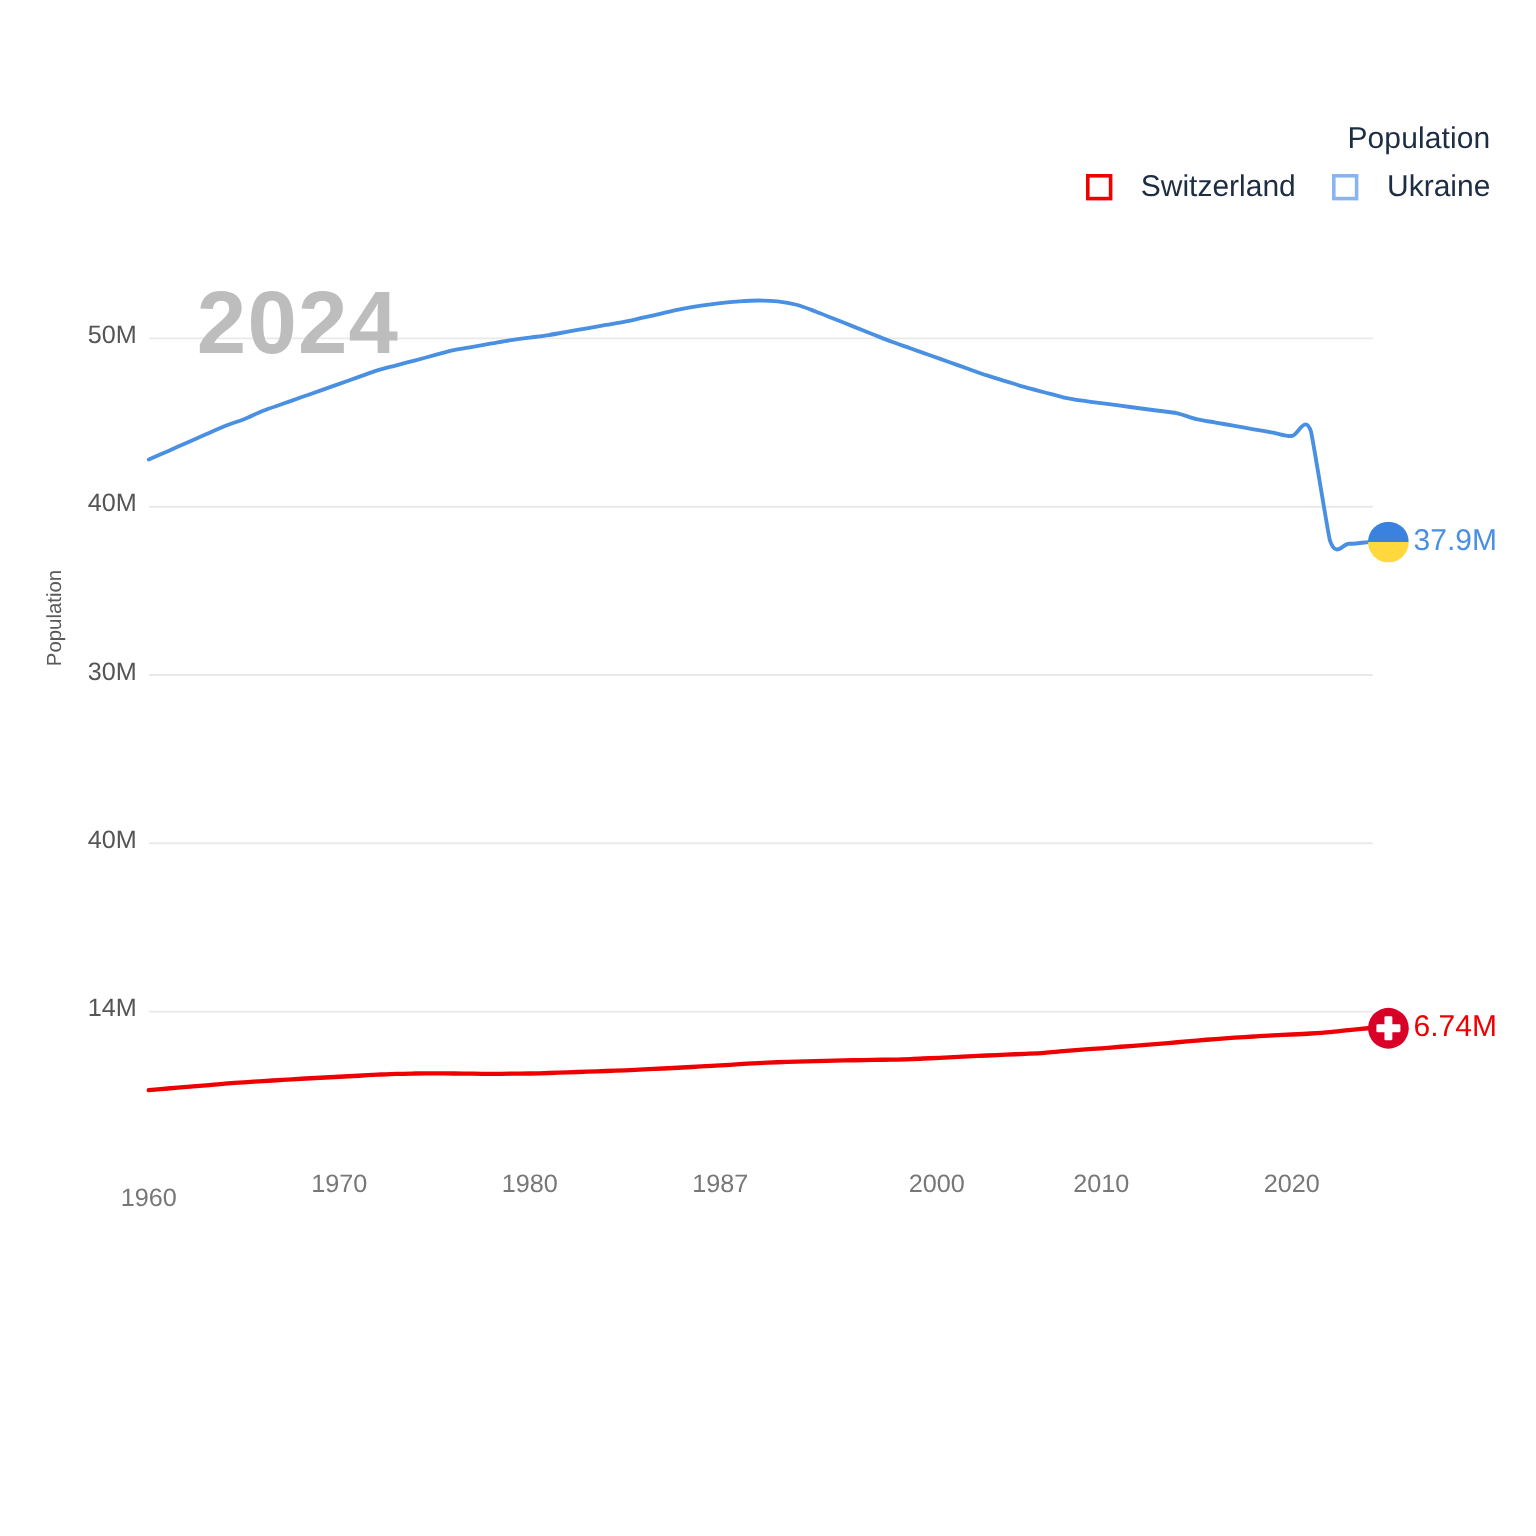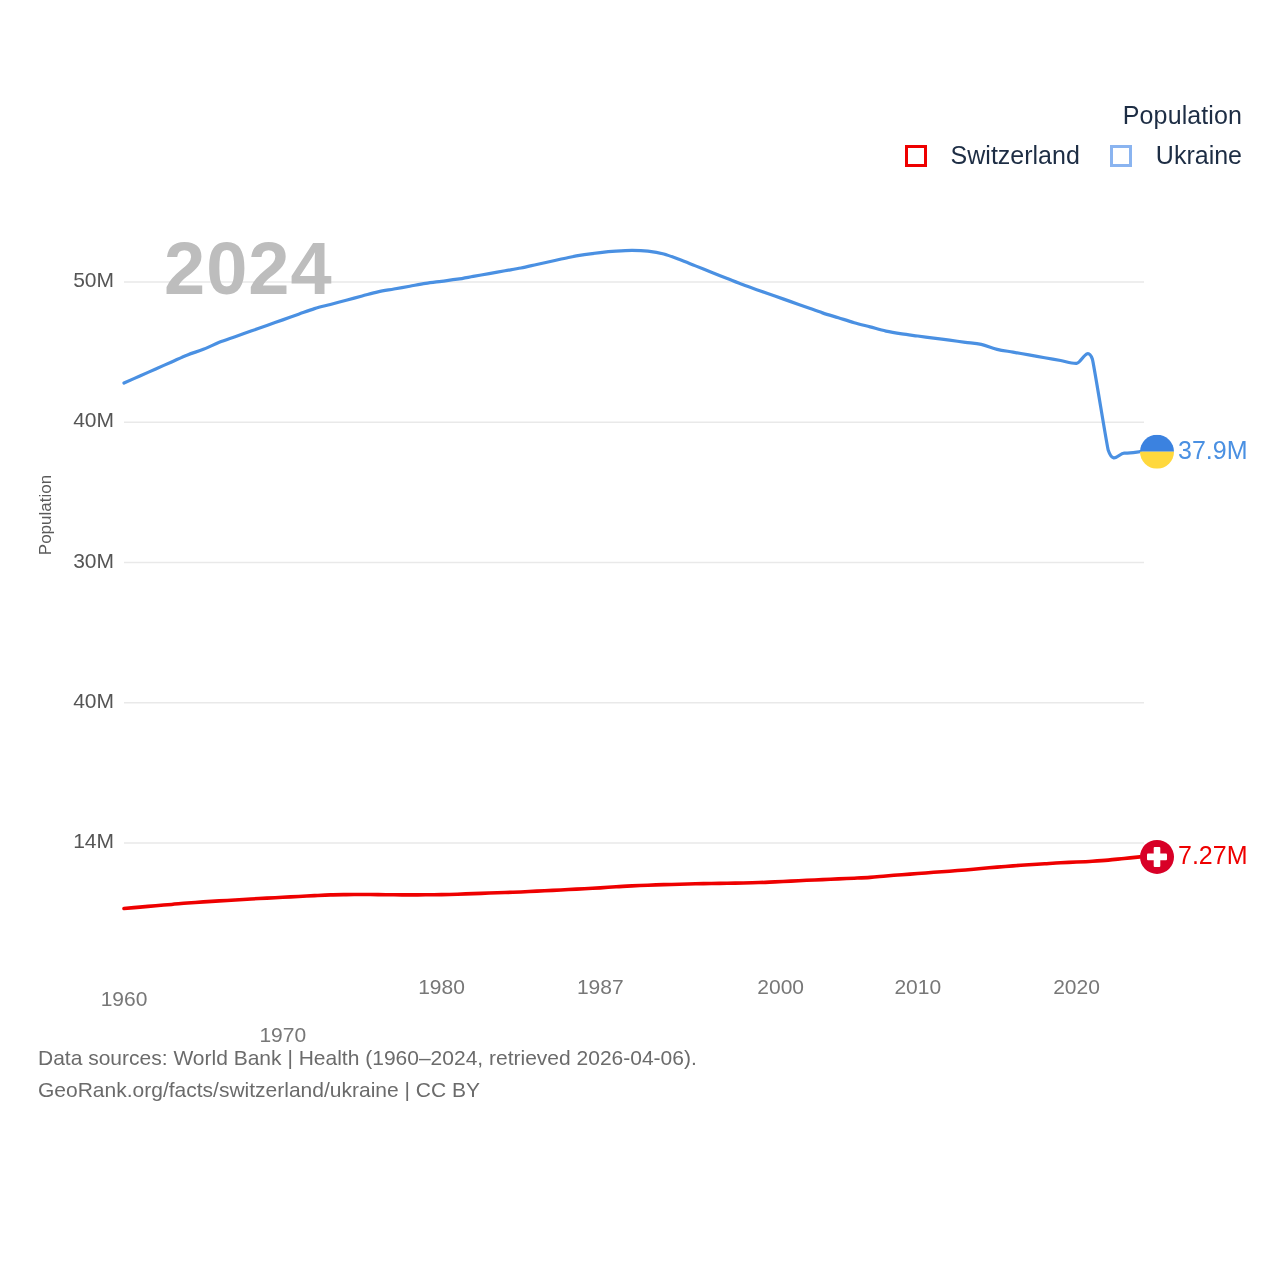--- a/index.html
+++ b/index.html
@@ -126,29 +126,25 @@
 
   <div id="ytick-layer">
       <div class="ytick" style="left: 42px; top: 829px;">14M</div>
       <div class="ytick" style="left: 42px; top: 688.75px;">40M</div>
       <div class="ytick" style="left: 42px; top: 548.5px;">30M</div>
       <div class="ytick" style="left: 42px; top: 408.25px;">40M</div>
       <div class="ytick" style="left: 42px; top: 268px;">50M</div>
     </div>
   <div id="xtick-layer">
       <div class="xtick" style="left: 79px; top: 975px; margin-top: 12px;">1960</div>
-      <div class="xtick" style="left: 237.75px; top: 975px; margin-top: 48px;">1970</div>
+      <div class="xtick" style="left: 237.75px; top: 975px;">1970</div>
       <div class="xtick" style="left: 396.5px; top: 975px;">1980</div>
       <div class="xtick" style="left: 555.25px; top: 975px;">1987</div>
       <div class="xtick" style="left: 714px; top: 975px; text-align: right;">2000</div>
       <div class="xtick" style="left: 872.75px; top: 975px;">2010</div>
       <div class="xtick" style="left: 1031.5px; top: 975px;">2020</div>
     </div>
 
   <div class="endlabel" id="ua-endlabel" style="left: 1178px; top: 435.702px; color: rgb(74, 144, 226);">37.9M</div>
-  <div class="endlabel" id="ch-endlabel" style="left: 1178px; top: 840.885px; color: rgb(238, 0, 0);">7.27M</div>
+  <div class="endlabel" id="ch-endlabel" style="left: 1178px; top: 840.885px; color: rgb(238, 0, 0);">6.74M</div>
 
-  <div class="footer">
-    <div>Data sources: World Bank | Health (1960–2024, retrieved 2026-04-06).</div>
-    <div>GeoRank.org/facts/switzerland/ukraine | CC BY</div>
-  </div>
 
 </div>
 
 </body></html>

